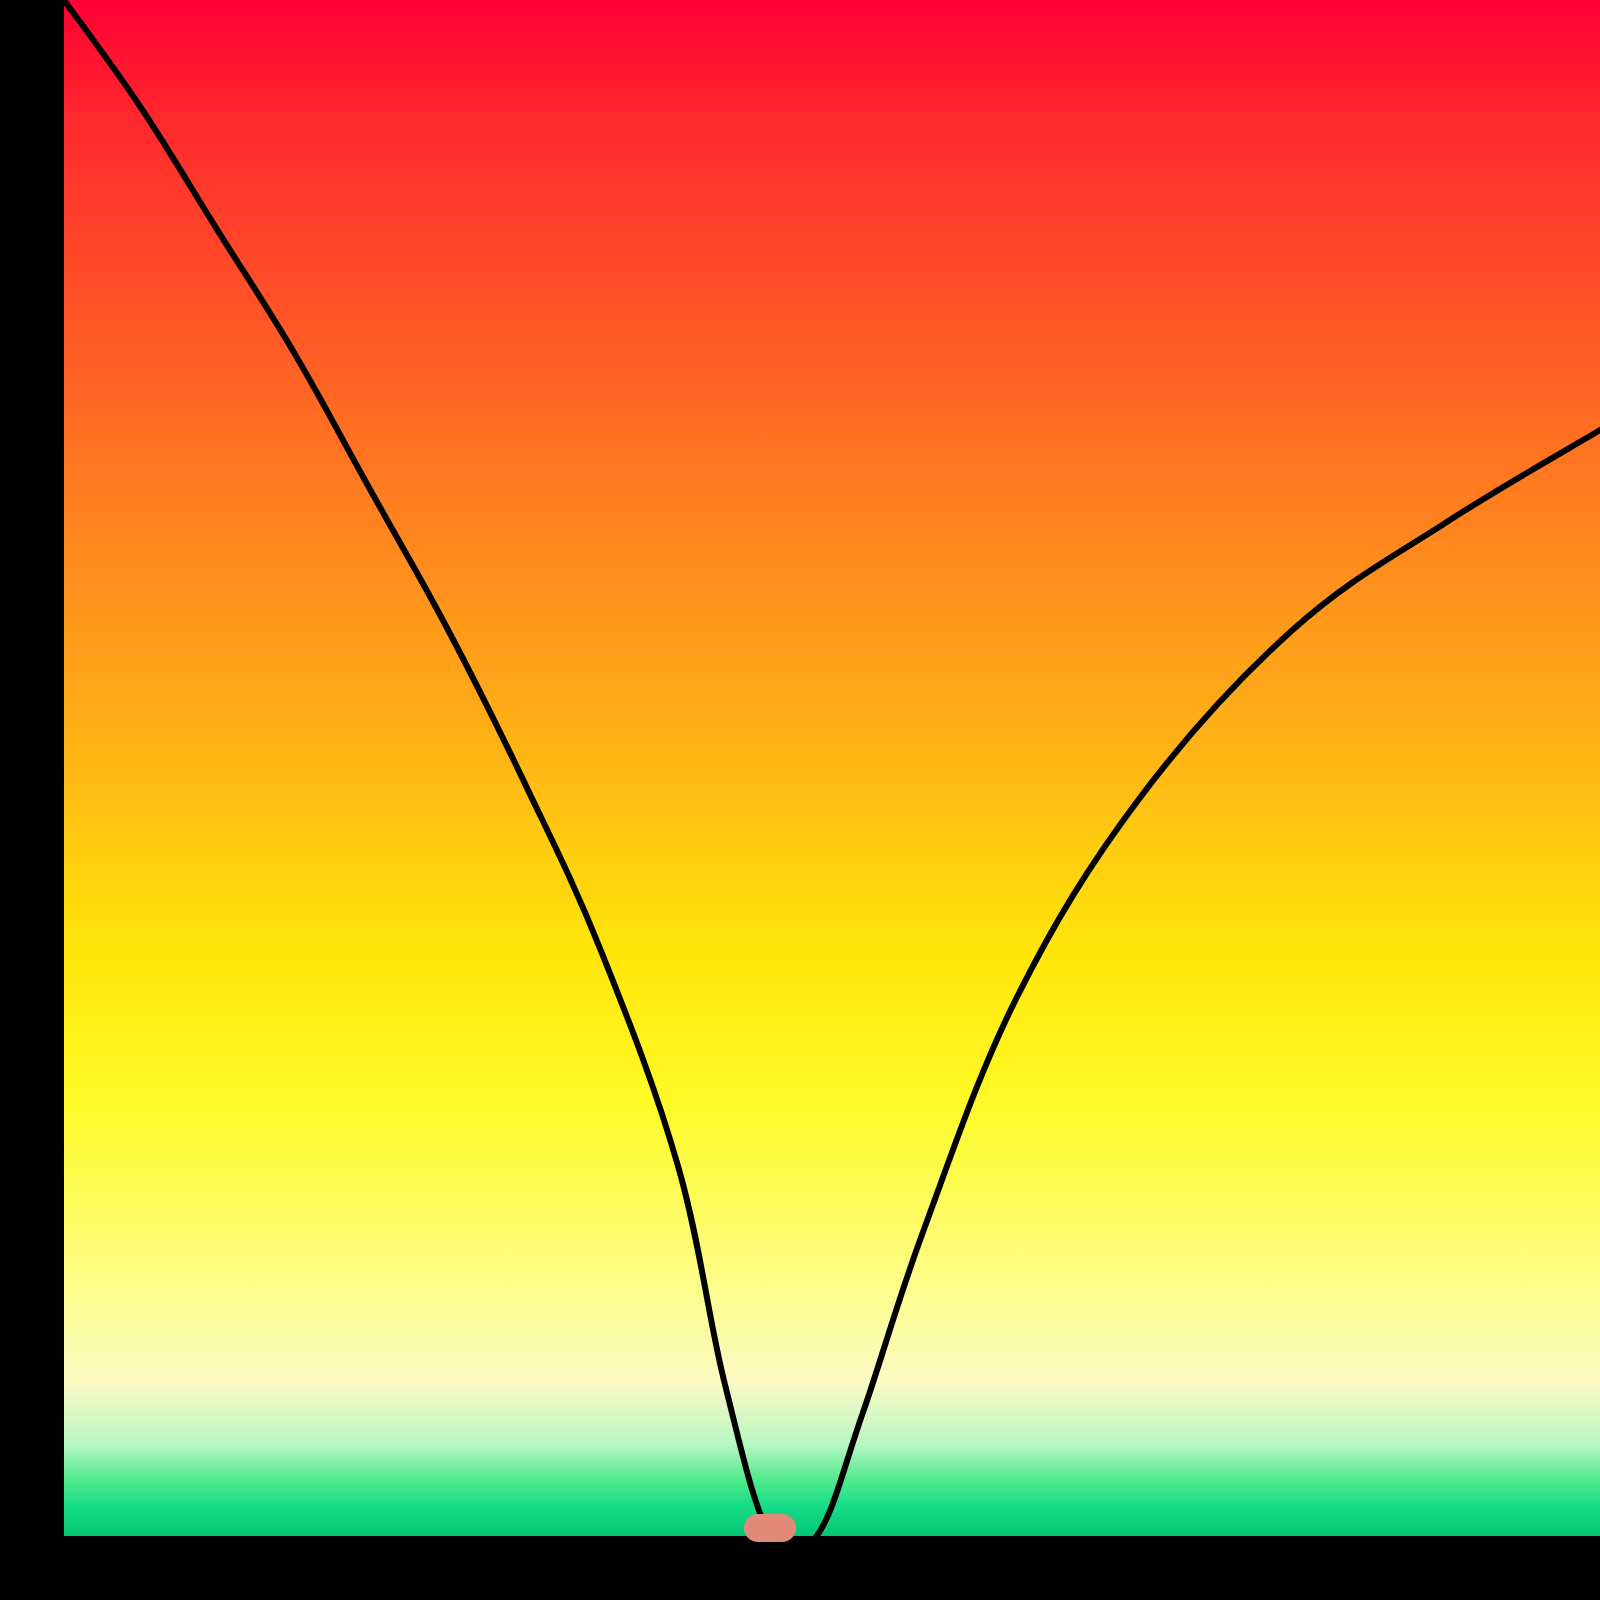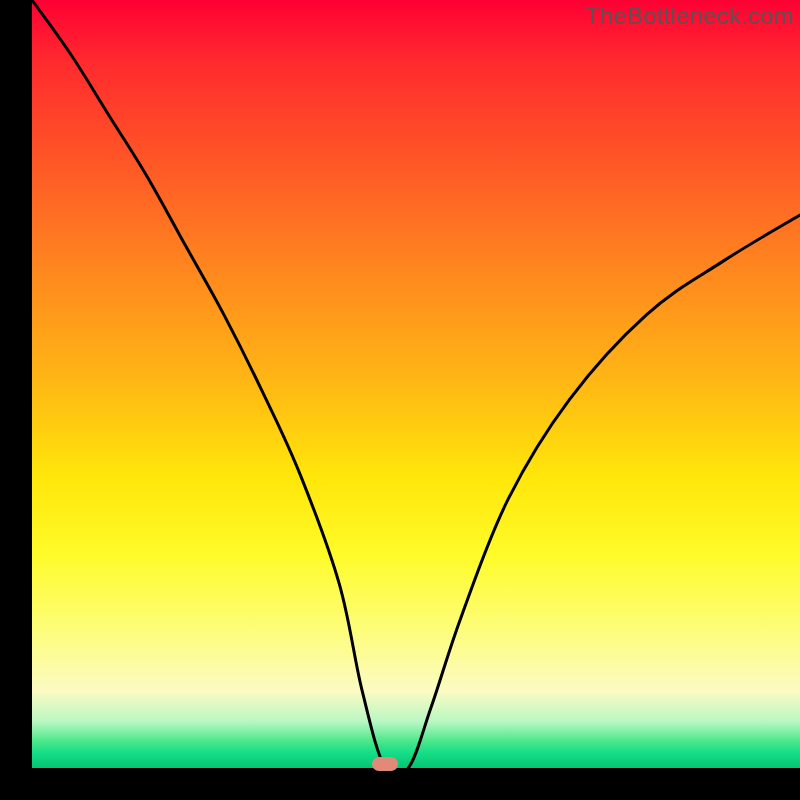--- a/index.html
+++ b/index.html
@@ -65,19 +65,18 @@
     border-radius: 7px;
     background: #e18a7a;
     transform: translate(-50%, -50%);
   }
 </style>
 </head>
 <body>
 
 <div class="frame">
   <div class="plot-area">
-    <div class="watermark">TheBottleneck.com</div>
     <svg class="curve" viewBox="0 0 768 768" preserveAspectRatio="none">
       <path id="curve-path" fill="none" stroke="#000" stroke-width="3" stroke-linecap="round" stroke-linejoin="round" d="M 0,0 C 6.912000000000001,9.676799999999998 24.576000000000004,33.02399999999999 38.400000000000006,53.75999999999999 C 52.224000000000004,74.496 62.97600000000001,93.08160000000005 76.80000000000001,115.20000000000005 C 90.62400000000001,137.31840000000005 101.37599999999999,153.1392 115.19999999999999,176.64 C 129.024,200.14079999999998 139.776,220.8768 153.60000000000002,245.76 C 167.42400000000004,270.6432 178.17600000000002,288.6144 192,314.88 C 205.82399999999998,341.1456 216.576,362.6496 230.39999999999998,391.68 C 244.22399999999996,420.7104 254.97599999999994,441.59999999999997 268.79999999999995,476.15999999999997 C 282.62399999999997,510.71999999999997 296.1408,544.9728 307.20000000000005,583.6800000000001 C 318.2592000000001,622.3872000000001 321.9456,658.0224000000001 330.24,691.2 C 338.5344,724.3776 344.98560000000003,754.176 353.28000000000003,768 C 361.5744,781.824 368.0256,779.0592 376.32,768 C 384.6144,756.9408 389.6832,734.208 399.36,706.56 C 409.0368,678.9119999999999 416.25600000000003,651.7248 430.08000000000004,614.4 C 443.90400000000005,577.0752 456.8064,537.9072 476.15999999999997,499.20000000000005 C 495.51359999999994,460.49280000000005 512.7167999999999,432.5376 537.5999999999999,399.36 C 562.4831999999999,366.18240000000003 586.7520000000001,339.7632 614.4000000000001,314.88 C 642.0480000000001,289.9968 663.552,279.0912 691.2,261.12 C 718.8480000000001,243.1488 754.176,223.33439999999996 768,215.03999999999996"></path>
     </svg>
     <div id="marker" class="marker" style="left: 353.28px; top: 764px;"></div>
   </div>
 </div>
 
 </body></html>

